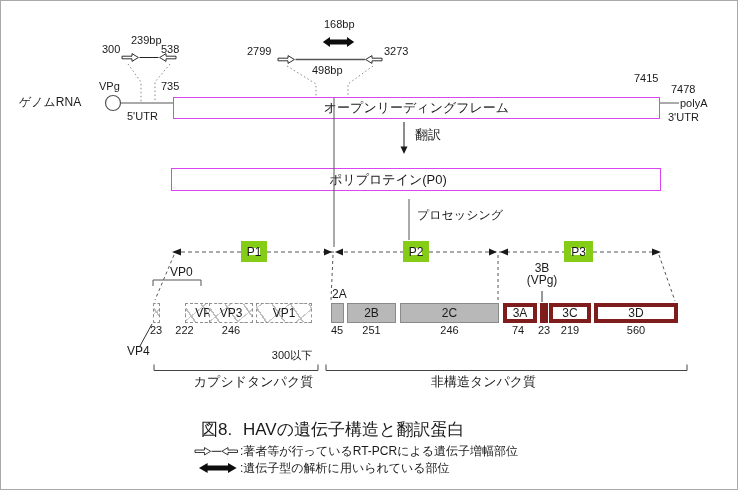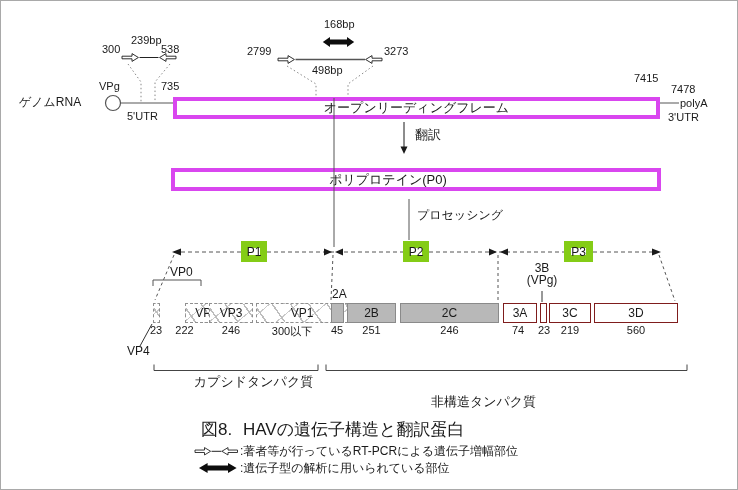--- a/index.html
+++ b/index.html
@@ -3,27 +3,27 @@
 <meta charset="utf-8">
 <style>
   html,body{margin:0;padding:0;background:#fff;}
   #fig{position:relative;width:736px;height:488px;border:1px solid #a9a9a9;background:#fff;
        font-family:"Liberation Sans","DejaVu Sans",sans-serif;color:#1a1a1a;overflow:hidden;}
   .t{position:absolute;font-size:11px;line-height:1.1;white-space:nowrap;z-index:3;}
   .t12{font-size:12px;}
   .t13{font-size:13px;}
   .t16{font-size:17px;margin-left:10px;}
   .ctr{text-align:center;}
-  .box{position:absolute;box-sizing:border-box;background:#fff;border:4px solid #d946ef;z-index:1;
+  .box{position:absolute;box-sizing:border-box;background:#fff;border:1px solid #d946ef;z-index:1;
        display:flex;align-items:center;justify-content:center;font-size:13px;}
   .pbox{position:absolute;box-sizing:border-box;background:#fff;border:7px solid #84cc16;z-index:1;
        display:flex;align-items:center;justify-content:center;font-size:12px;}
   .seg{position:absolute;top:302px;height:20px;box-sizing:border-box;z-index:1;
        display:flex;align-items:center;justify-content:center;font-size:12px;}
-  .segwhite{background:#fff;border:1px solid #7f1d1d;}
+  .segwhite{background:#fff;border:4px solid #7f1d1d;}
   .seggray{background:#b8b8b8;border:1px solid #8a8a8a;}
   .speckled{background-color:#fff;border:1px dashed #909090;
      background-image:
        repeating-linear-gradient(55deg, transparent 0 7px, #bdbdbd 7px 8.5px, transparent 8.5px 15px),
        repeating-linear-gradient(-40deg, transparent 0 9px, #c9c9c9 9px 10px, transparent 10px 18px);}
   .num{position:absolute;top:323px;font-size:11px;text-align:center;z-index:3;white-space:nowrap;}
   svg.overlay{position:absolute;left:0;top:0;z-index:2;pointer-events:none;}
 </style>
 </head>
 <body>
@@ -47,21 +47,21 @@
     <span>P3</span>
   </div>
 
   <div class="seg speckled" style="left:152px;width:7px;"></div>
   <div class="seg speckled" style="left:162px;width:43px;margin-left:22px;">
       <span>VP2</span>
     </div>
   <div class="seg speckled" style="left:208px;width:44px;">
       <span>VP3</span>
     </div>
-  <div class="seg speckled" style="left:255px;width:92px;">
+  <div class="seg speckled" style="left:255px;width:56px;">
       <span>VP1</span>
     </div>
   <div class="seg seggray" style="left:330px;width:13px;"></div>
   <div class="seg seggray" style="left:346px;width:49px;">
       <span>2B</span>
     </div>
   <div class="seg seggray" style="left:399px;width:99px;">
       <span>2C</span>
     </div>
   <div class="seg segwhite" style="left:502px;width:34px;">
@@ -161,30 +161,30 @@
 
   <div class="t t12" style="left:169px;top:265px;">VP0</div>
   <div class="t t12" style="left:331px;top:287px;">2A</div>
   <div class="t t12 ctr" style="left:528px;top:261px;width:26px;">3B</div>
   <div class="t t12 ctr" style="left:522px;top:273px;width:38px;">(VPg)</div>
   <div class="t t12" style="left:126px;top:344px;">VP4</div>
 
   <div class="num" style="left:142px;width:26px;">23</div>
   <div class="num" style="left:162px;width:43px;">222</div>
   <div class="num" style="left:208px;width:44px;">246</div>
-  <div class="num" style="left:243px;width:96px;">300以下</div>
+  <div class="num" style="left:243px;width:96px;margin-top:24px;">300以下</div>
   <div class="num" style="left:323px;width:26px;">45</div>
   <div class="num" style="left:346px;width:49px;">251</div>
   <div class="num" style="left:399px;width:99px;">246</div>
   <div class="num" style="left:500px;width:34px;">74</div>
   <div class="num" style="left:530px;width:26px;">23</div>
   <div class="num" style="left:548px;width:42px;">219</div>
   <div class="num" style="left:593px;width:84px;">560</div>
 
   <div class="t t13 ctr" style="left:155px;top:374px;width:195px;">カプシドタンパク質</div>
-  <div class="t t13 ctr" style="left:385px;top:374px;width:195px;margin-top:20px;">非構造タンパク質</div>
+  <div class="t t13 ctr" style="left:385px;top:374px;width:195px;">非構造タンパク質</div>
 
   <div class="t t16" style="left:190px;top:420px;">図8.</div>
   <div class="t t12" style="left:239px;top:444px;">:著者等が行っているRT-PCRによる遺伝子増幅部位</div>
   <div class="t t16" style="left:232px;top:420px;">HAVの遺伝子構造と翻訳蛋白</div>
   <div class="t t12" style="left:239px;top:461px;">:遺伝子型の解析に用いられている部位</div>
 
 </div>
 
 </body></html>

